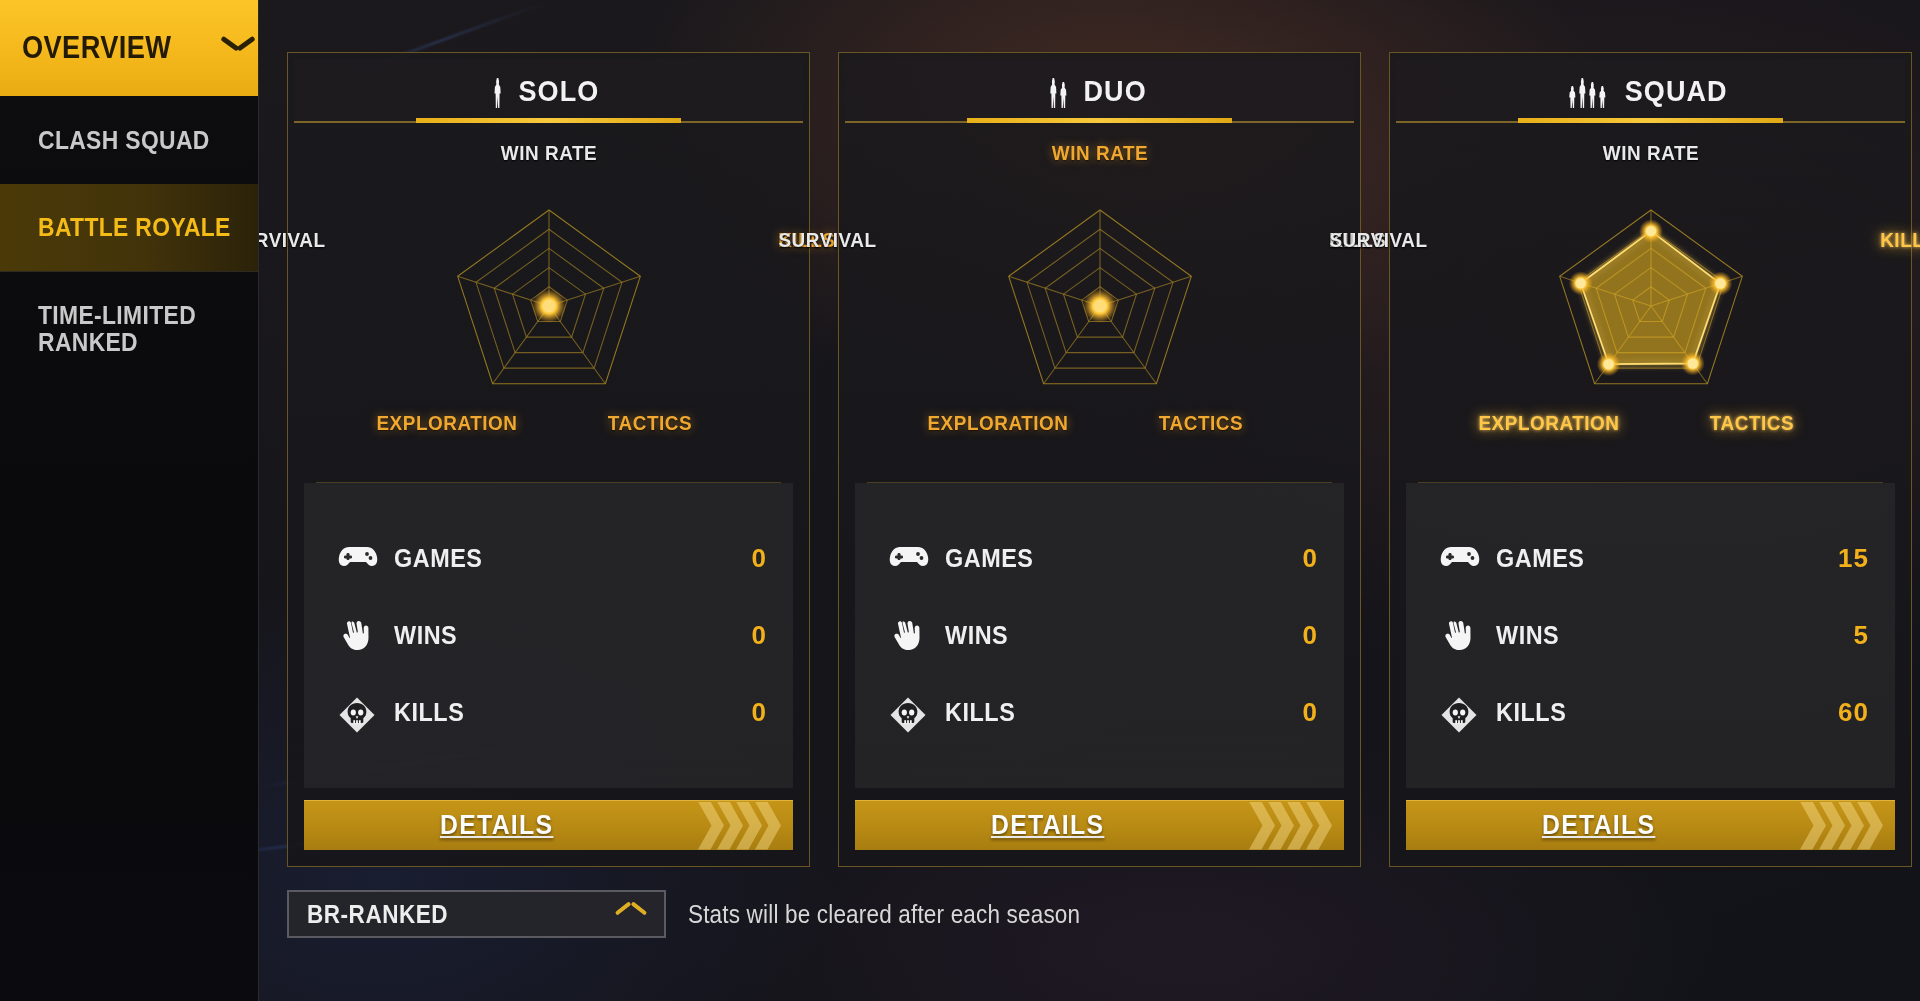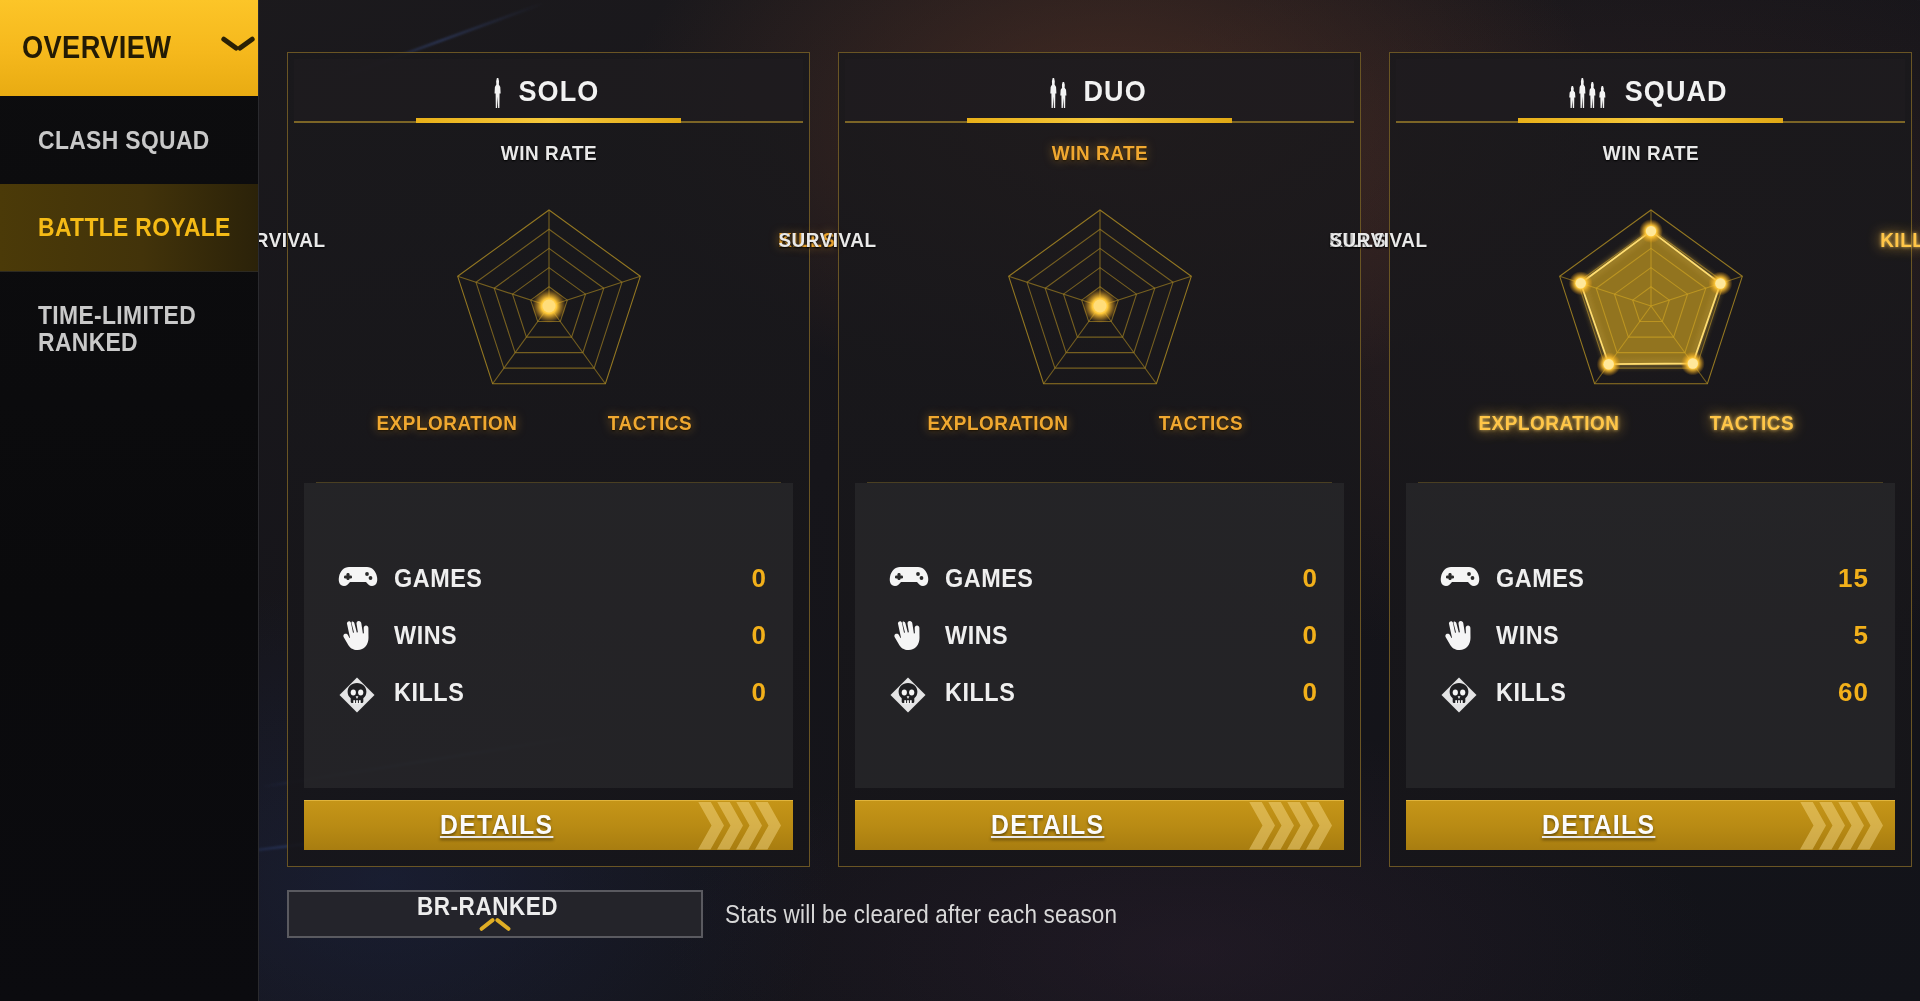--- a/index.html
+++ b/index.html
@@ -126,21 +126,21 @@
     position:absolute; font-size:21px; font-weight:700; letter-spacing:.6px;
     white-space:nowrap; transform:scaleX(.9);
   }
   .c-white{ color:#e9e9e9; text-shadow:0 1px 2px #000; }
   .c-gold { color:#f0a830; text-shadow:0 0 10px rgba(240,168,48,.55),0 1px 2px #000; }
   .c-glow { color:#ffc648; text-shadow:0 0 14px rgba(255,190,60,.9),0 0 4px rgba(255,220,120,.8); }
 
   .stats{
     margin:0 10px; flex:1;
     background:rgba(48,47,50,0.55);
-    display:flex; flex-direction:column; justify-content:center; gap:3px;
+    display:flex; flex-direction:column; justify-content:center; gap:23px;
     padding:4px 26px 4px 34px;
   }
   .stat-row{ display:flex; align-items:center; height:54px; }
   .stat-ico{ width:42px; height:34px; margin-right:14px; position:relative; flex:none; }
   .stat-name{
     font-size:26px; font-weight:700; color:#efefef; letter-spacing:.6px; transform:scaleX(.9);
     transform-origin:left center;
   }
   .stat-val{
     margin-left:auto; font-size:26px; font-weight:700; color:#f2b01a; letter-spacing:1px;
@@ -160,25 +160,24 @@
   .arrows{ position:absolute; right:12px; top:0; bottom:0; display:flex; align-items:center; gap:-2px; }
   .arrows span{
     display:block; width:26px; height:48px; margin-left:-7px;
     background:rgba(255,228,150,0.42);
     clip-path:polygon(0 0,48% 0,100% 50%,48% 100%,0 100%,52% 50%);
   }
 
   
   #bottom{ position:absolute; left:28px; top:890px; display:flex; align-items:center; gap:22px; }
   .selector{
-    width:416px; height:48px; border:2px solid #5a5a60;
+    width:379px; height:48px; border:2px solid #5a5a60;
     background:rgba(38,38,43,0.9);
     display:flex; align-items:center; justify-content:space-between; padding:0 18px;
     cursor:pointer;
-    flex-direction:column;
   }
   .selector .lbl{
     font-size:25px; font-weight:700; color:#ededed; letter-spacing:.6px; transform:scaleX(.9);
     transform-origin:left center;
   }
   .chev-gold{ width:30px; height:18px; position:relative; }
   .chev-gold::before,.chev-gold::after{
     content:""; position:absolute; top:7px; width:18px; height:4px; border-radius:3px; background:#e0ae25;
   }
   .chev-gold::before{ left:0;  transform:rotate(-38deg); transform-origin:left center; }

